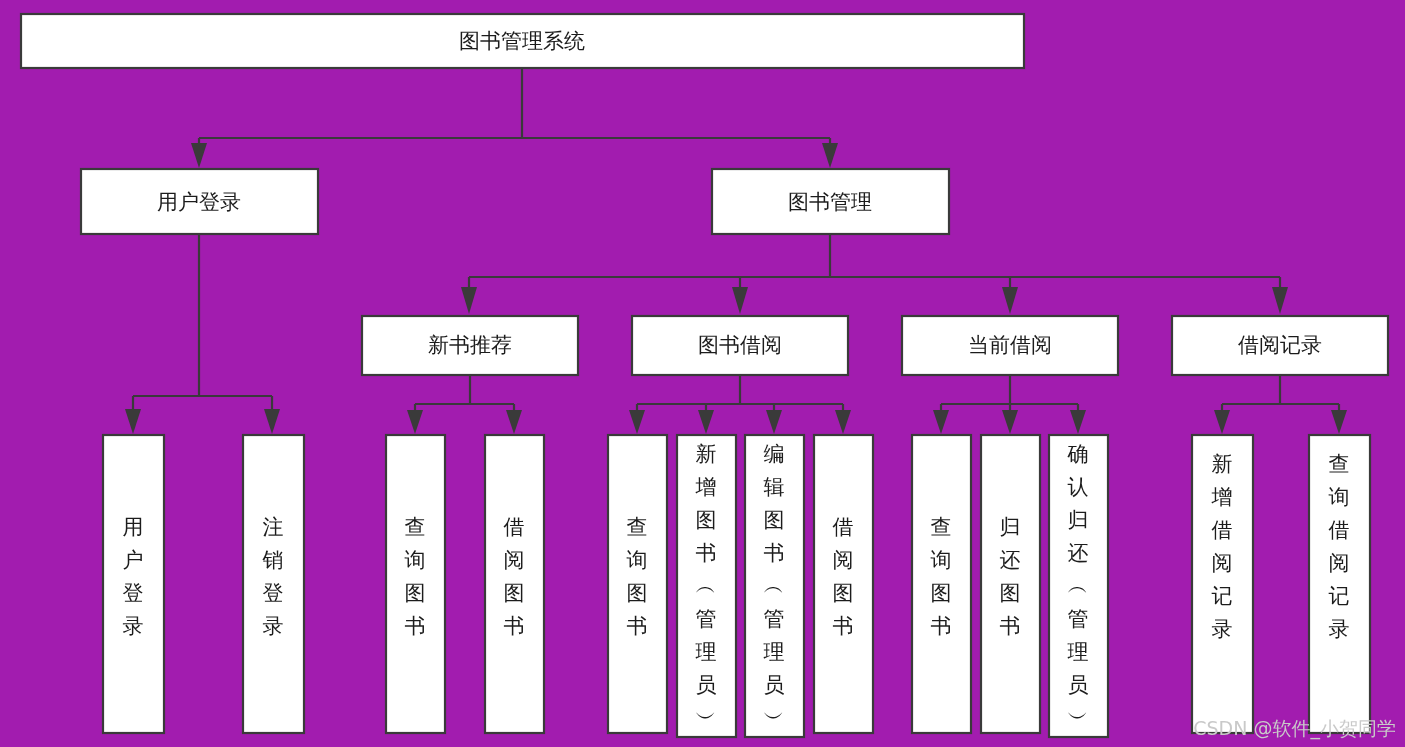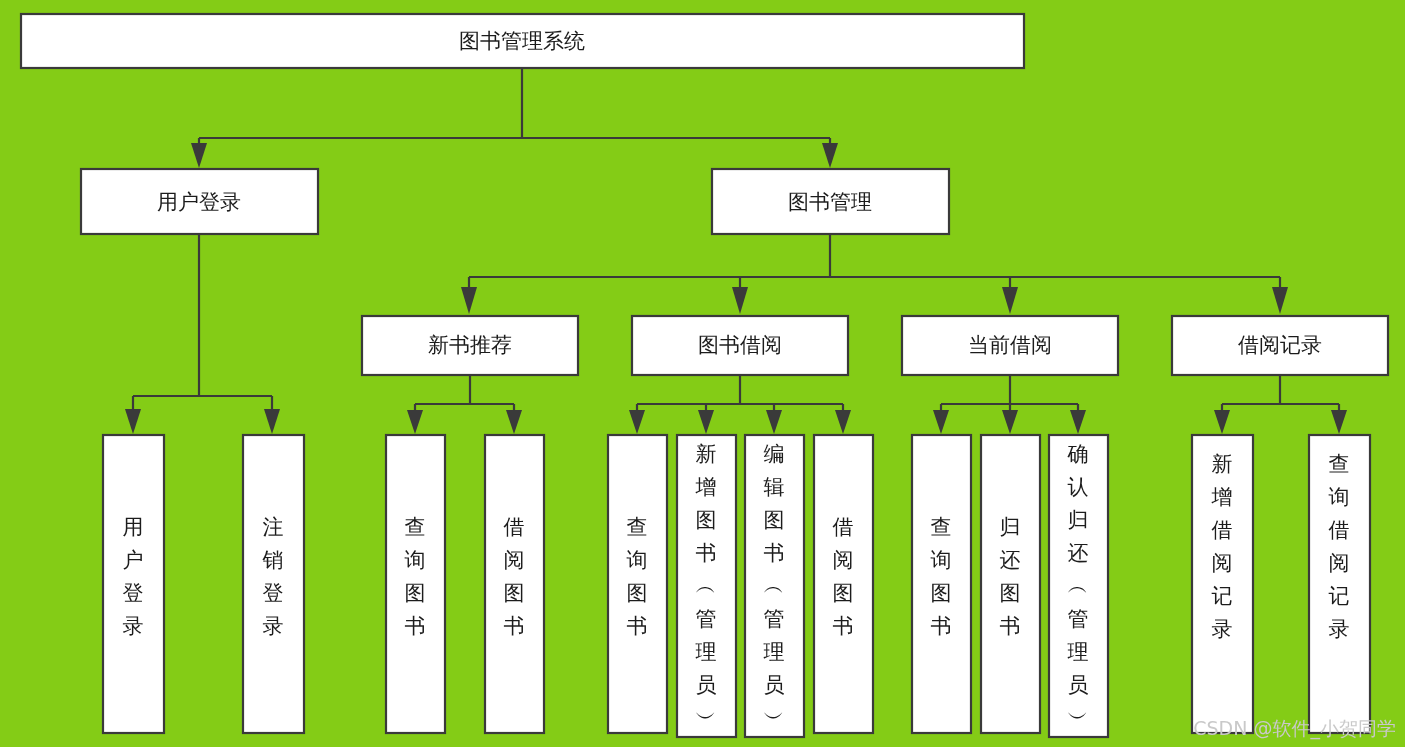--- a/index.html
+++ b/index.html
@@ -7,21 +7,21 @@
     padding: 0;
     background: #ffffff;
   }
   body {
     font-family: "DejaVu Sans", "Liberation Sans", sans-serif;
   }
   #diagram-root {
     position: relative;
     width: 1405px;
     height: 747px;
-    background: #84cc16;
+    background: #a21caf;
     overflow: hidden;
   }
   svg#diagram-svg {
     position: absolute;
     left: 0;
     top: 0;
     width: 1405px;
     height: 747px;
     display: block;
   }

